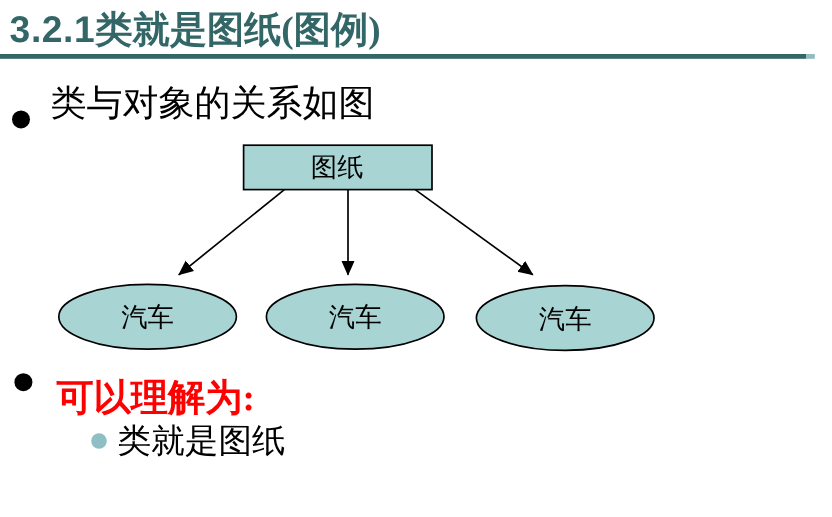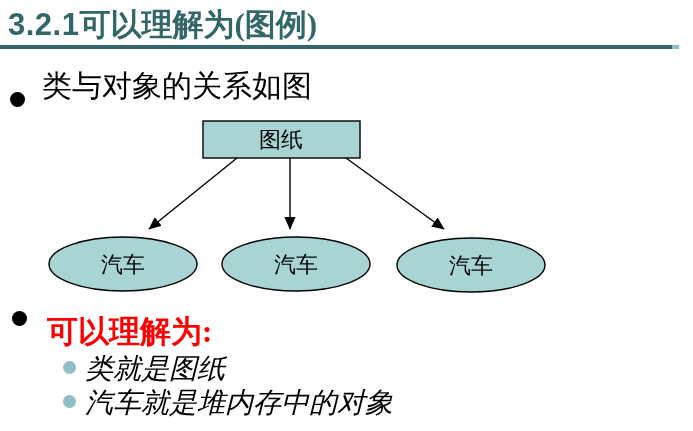--- a/index.html
+++ b/index.html
@@ -70,21 +70,21 @@
   }
   .b2-text {
     margin-left: 20px;
     font-size: 31px;
     font-weight: bold;
     color: #ff0000;
     white-space: nowrap;
   }
 
   
-  .sub-list { position: absolute; left: 63px; top: 352px; font-style: italic; }
+  .sub-list { position: absolute; left: 76px; top: 352px; }
   .sub-row { display: flex; align-items: flex-start; height: 34px; }
   .dot-teal {
     width: 13px; height: 13px;
     border-radius: 50%;
     background: #8fbfc5;
     margin-top: 9px;
     flex: 0 0 auto;
   }
   .sub-text {
     margin-left: 9px;
@@ -106,21 +106,21 @@
     fill: #000;
   }
   .diagram-svg .arrow { stroke: #000; stroke-width: 1.4; fill: none; }
 </style>
 </head>
 <body>
 
 <div class="slide">
 
   <div class="title-row">
-    <span class="title-num">3.2.1</span><span class="title-cjk">可以理解为(图例)</span>
+    <span class="title-num">3.2.1</span><span class="title-cjk">类就是图纸(图例)</span>
   </div>
 
   <div class="title-rule">
     <div class="bar"></div>
     <div class="cap"></div>
   </div>
 
   <div class="b1-row">
     <span class="dot-black"></span>
     <span class="b1-text">类与对象的关系如图</span>
@@ -153,19 +153,15 @@
   <div class="b2-row">
     <span class="dot-black"></span>
     <span class="b2-text">可以理解为:</span>
   </div>
 
   <div class="sub-list">
     <div class="sub-row">
       <span class="dot-teal"></span>
       <span class="sub-text">类就是图纸</span>
     </div>
-    <div class="sub-row">
-      <span class="dot-teal"></span>
-      <span class="sub-text">汽车就是堆内存中的对象</span>
-    </div>
   </div>
 
 </div>
 
 </body></html>

